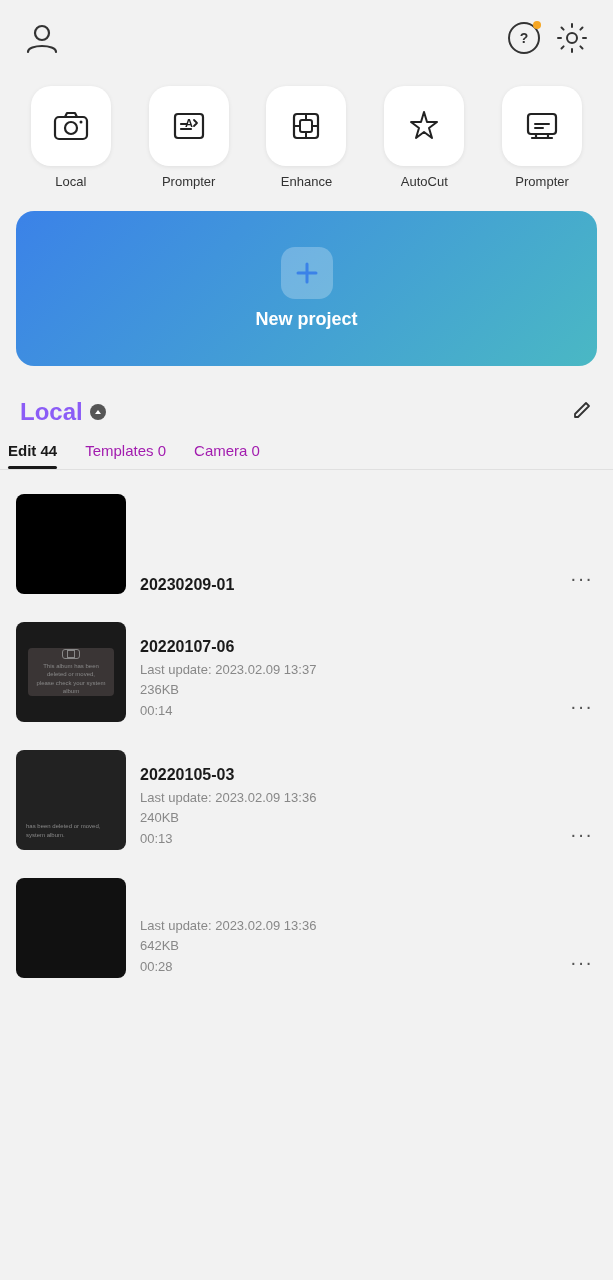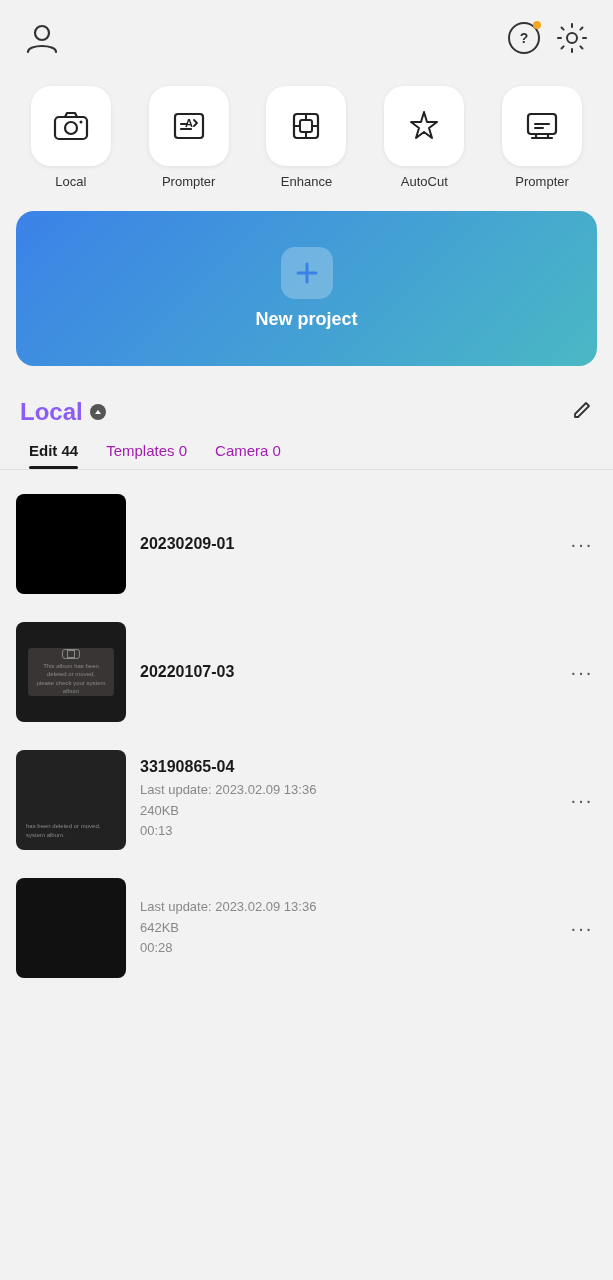--- a/index.html
+++ b/index.html
@@ -114,21 +114,21 @@
       font-size: 24px;
       font-weight: 700;
       color: #8b5cf6;
     }
     .local-title svg { width: 18px; height: 18px; }
     .edit-pencil svg { width: 22px; height: 22px; cursor: pointer; }
 
     
     .tabs-row {
       display: flex;
-      padding: 0 29px;
+      padding: 0 8px;
       gap: 28px;
       border-bottom: 1px solid #e0e0e0;
       margin-bottom: 4px;
     }
     .tab-item {
       padding: 8px 0 10px 0;
       font-size: 15px;
       color: #a21caf;
       cursor: pointer;
       position: relative;
@@ -145,21 +145,21 @@
       background: #1a1a1a;
       border-radius: 2px;
     }
 
     
     .project-list {
       padding: 6px 0;
     }
     .project-item {
       display: flex;
-      align-items: center;
+      align-items: flex-end;
       padding: 14px 16px;
       gap: 14px;
       background: #f2f2f2;
     }
     .project-thumbnail {
       width: 110px;
       height: 100px;
       border-radius: 8px;
       background: #111;
       flex-shrink: 0;
@@ -334,36 +334,41 @@
       <div style="width:100%;height:100%;display:flex;align-items:center;justify-content:center;">
         <div style="width:78%;height:48%;background:#3a3535;border-radius:4px;display:flex;align-items:center;justify-content:center;flex-direction:column;gap:3px;padding:6px;">
           <div style="width:18px;height:18px;border:1.5px solid #888;border-radius:3px;display:flex;align-items:center;justify-content:center;">
             <div style="width:8px;height:8px;border:1px solid #888;"></div>
           </div>
           <div style="font-size:6px;color:#888;text-align:center;line-height:1.4;">This album has been deleted or moved,<br>please check your system album</div>
         </div>
       </div>
     </div>
     <div class="project-info">
-      <span class="project-name">20220107-03</span>
+      <span class="project-name">20220107-06</span>
+      <span class="project-meta">
+        <span>Last update: 2023.02.09 13:37</span><br>
+        <span>236KB</span><br>
+        <span>00:14</span>
+      </span>
     </div>
     <div class="project-more">···</div>
   </div>
 
   <div class="project-item">
     <div class="project-thumbnail thumb-3">
       <div style="width:100%;height:100%;display:flex;align-items:flex-end;justify-content:flex-start;padding:10px;">
         <div style="font-size:6px;color:#888;line-height:1.5;">
           <div>has been deleted or moved,</div>
           <div>system album.</div>
         </div>
       </div>
     </div>
     <div class="project-info">
-      <span class="project-name">33190865-04</span>
+      <span class="project-name">20220105-03</span>
       <span class="project-meta">
         <span>Last update: 2023.02.09 13:36</span><br>
         <span>240KB</span><br>
         <span>00:13</span>
       </span>
     </div>
     <div class="project-more">···</div>
   </div>
 
   <div class="project-item">

